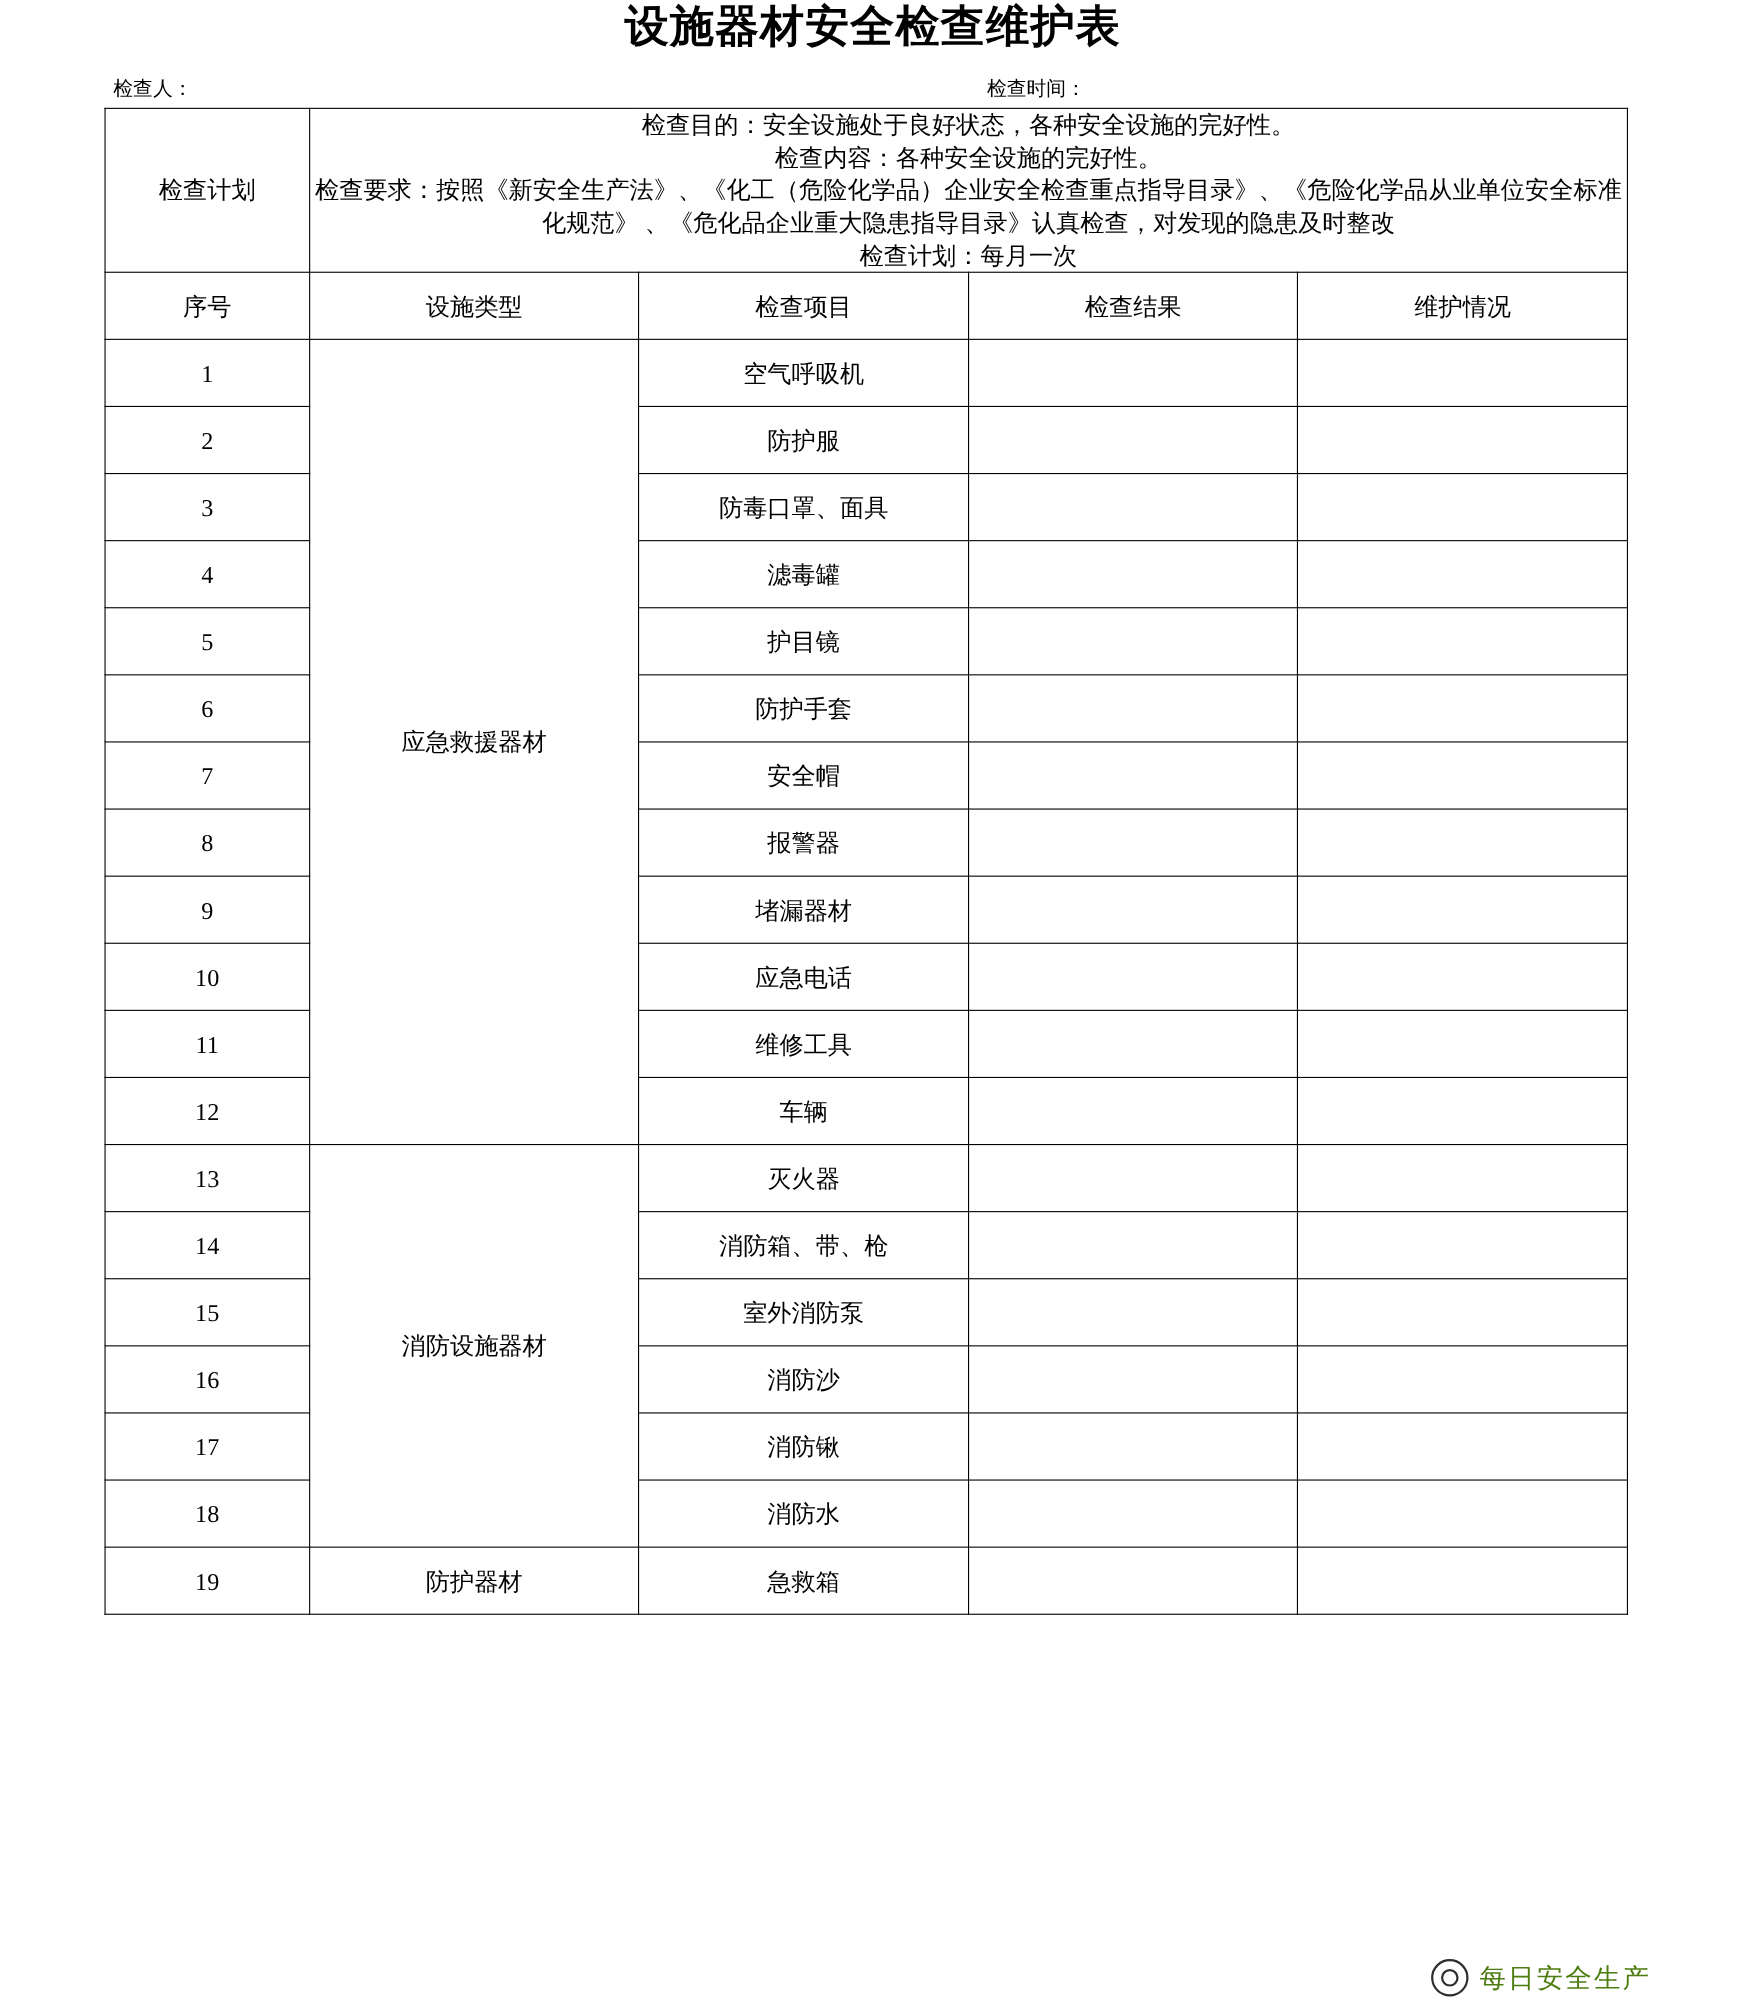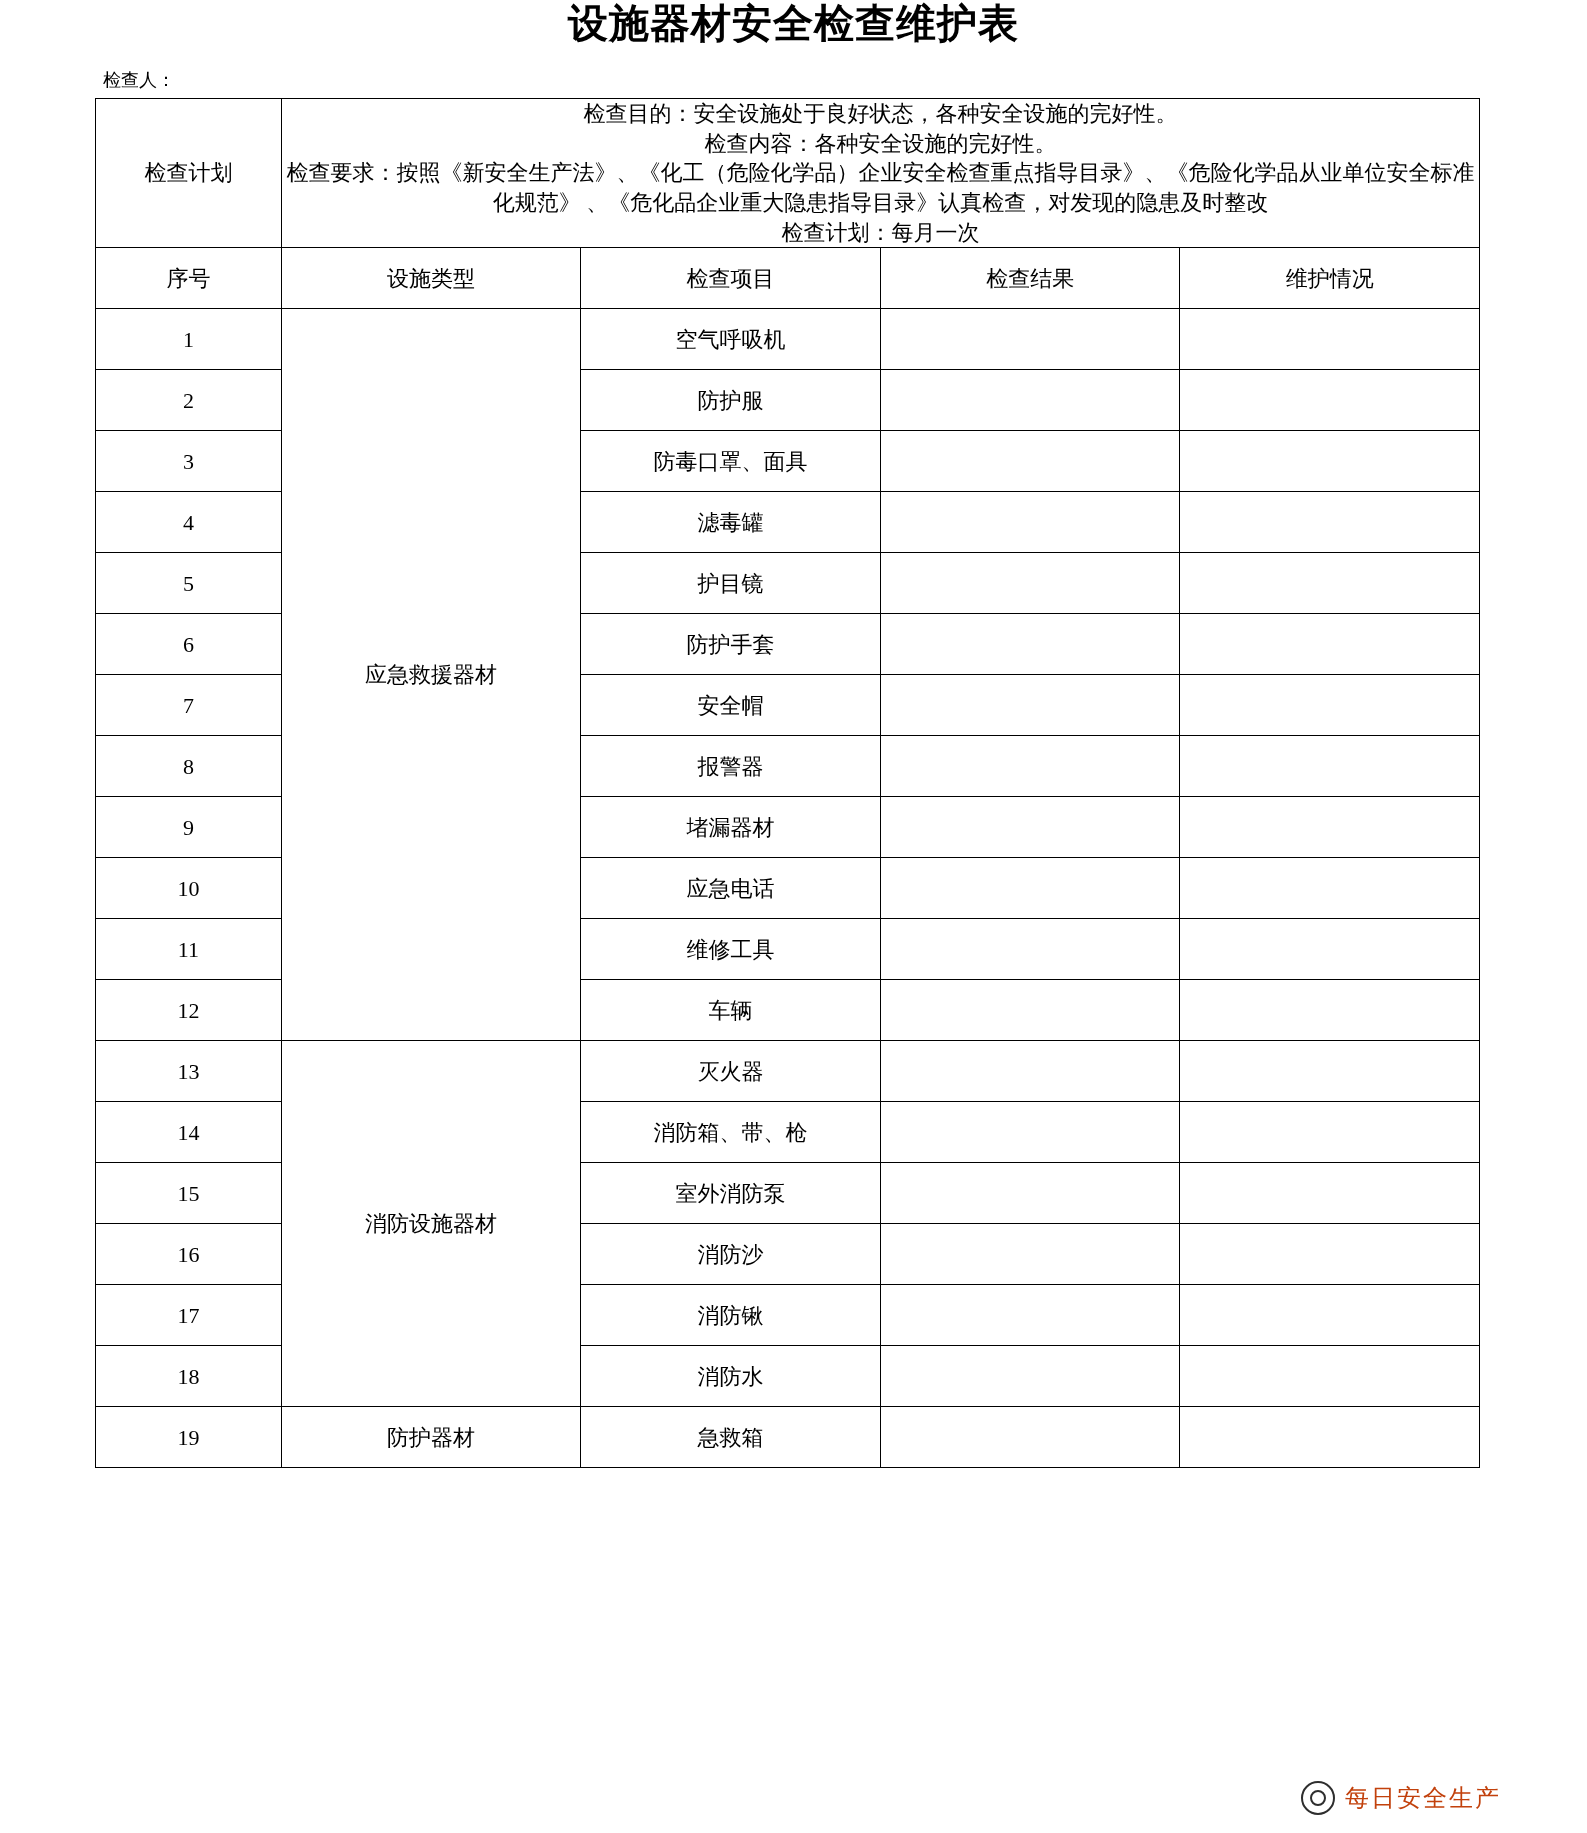--- a/index.html
+++ b/index.html
@@ -87,21 +87,21 @@
   .type-cell {
     vertical-align: middle;
   }
   .watermark {
     position: absolute;
     right: 86px;
     bottom: 18px;
     display: flex;
     align-items: center;
     font-size: 24px;
-    color: #c2410c;
+    color: #4d7c0f;
     letter-spacing: 2px;
   }
   .wm-logo {
     width: 34px;
     height: 34px;
     border-radius: 50%;
     border: 2px solid #2e2e2e;
     margin-right: 10px;
     position: relative;
     box-sizing: border-box;
@@ -121,20 +121,21 @@
 </style>
 </head>
 <body>
 
 <div class="page">
 
   <div class="doc-title">设施器材安全检查维护表</div>
 
   <div class="meta-row">
     <div class="meta-inspector">检查人：</div>
+    <div class="meta-time">检查时间：</div>
   </div>
 
   <table class="main">
     <colgroup>
       <col class="col-no">
       <col class="col-type">
       <col class="col-item">
       <col class="col-result">
       <col class="col-maint">
     </colgroup>

